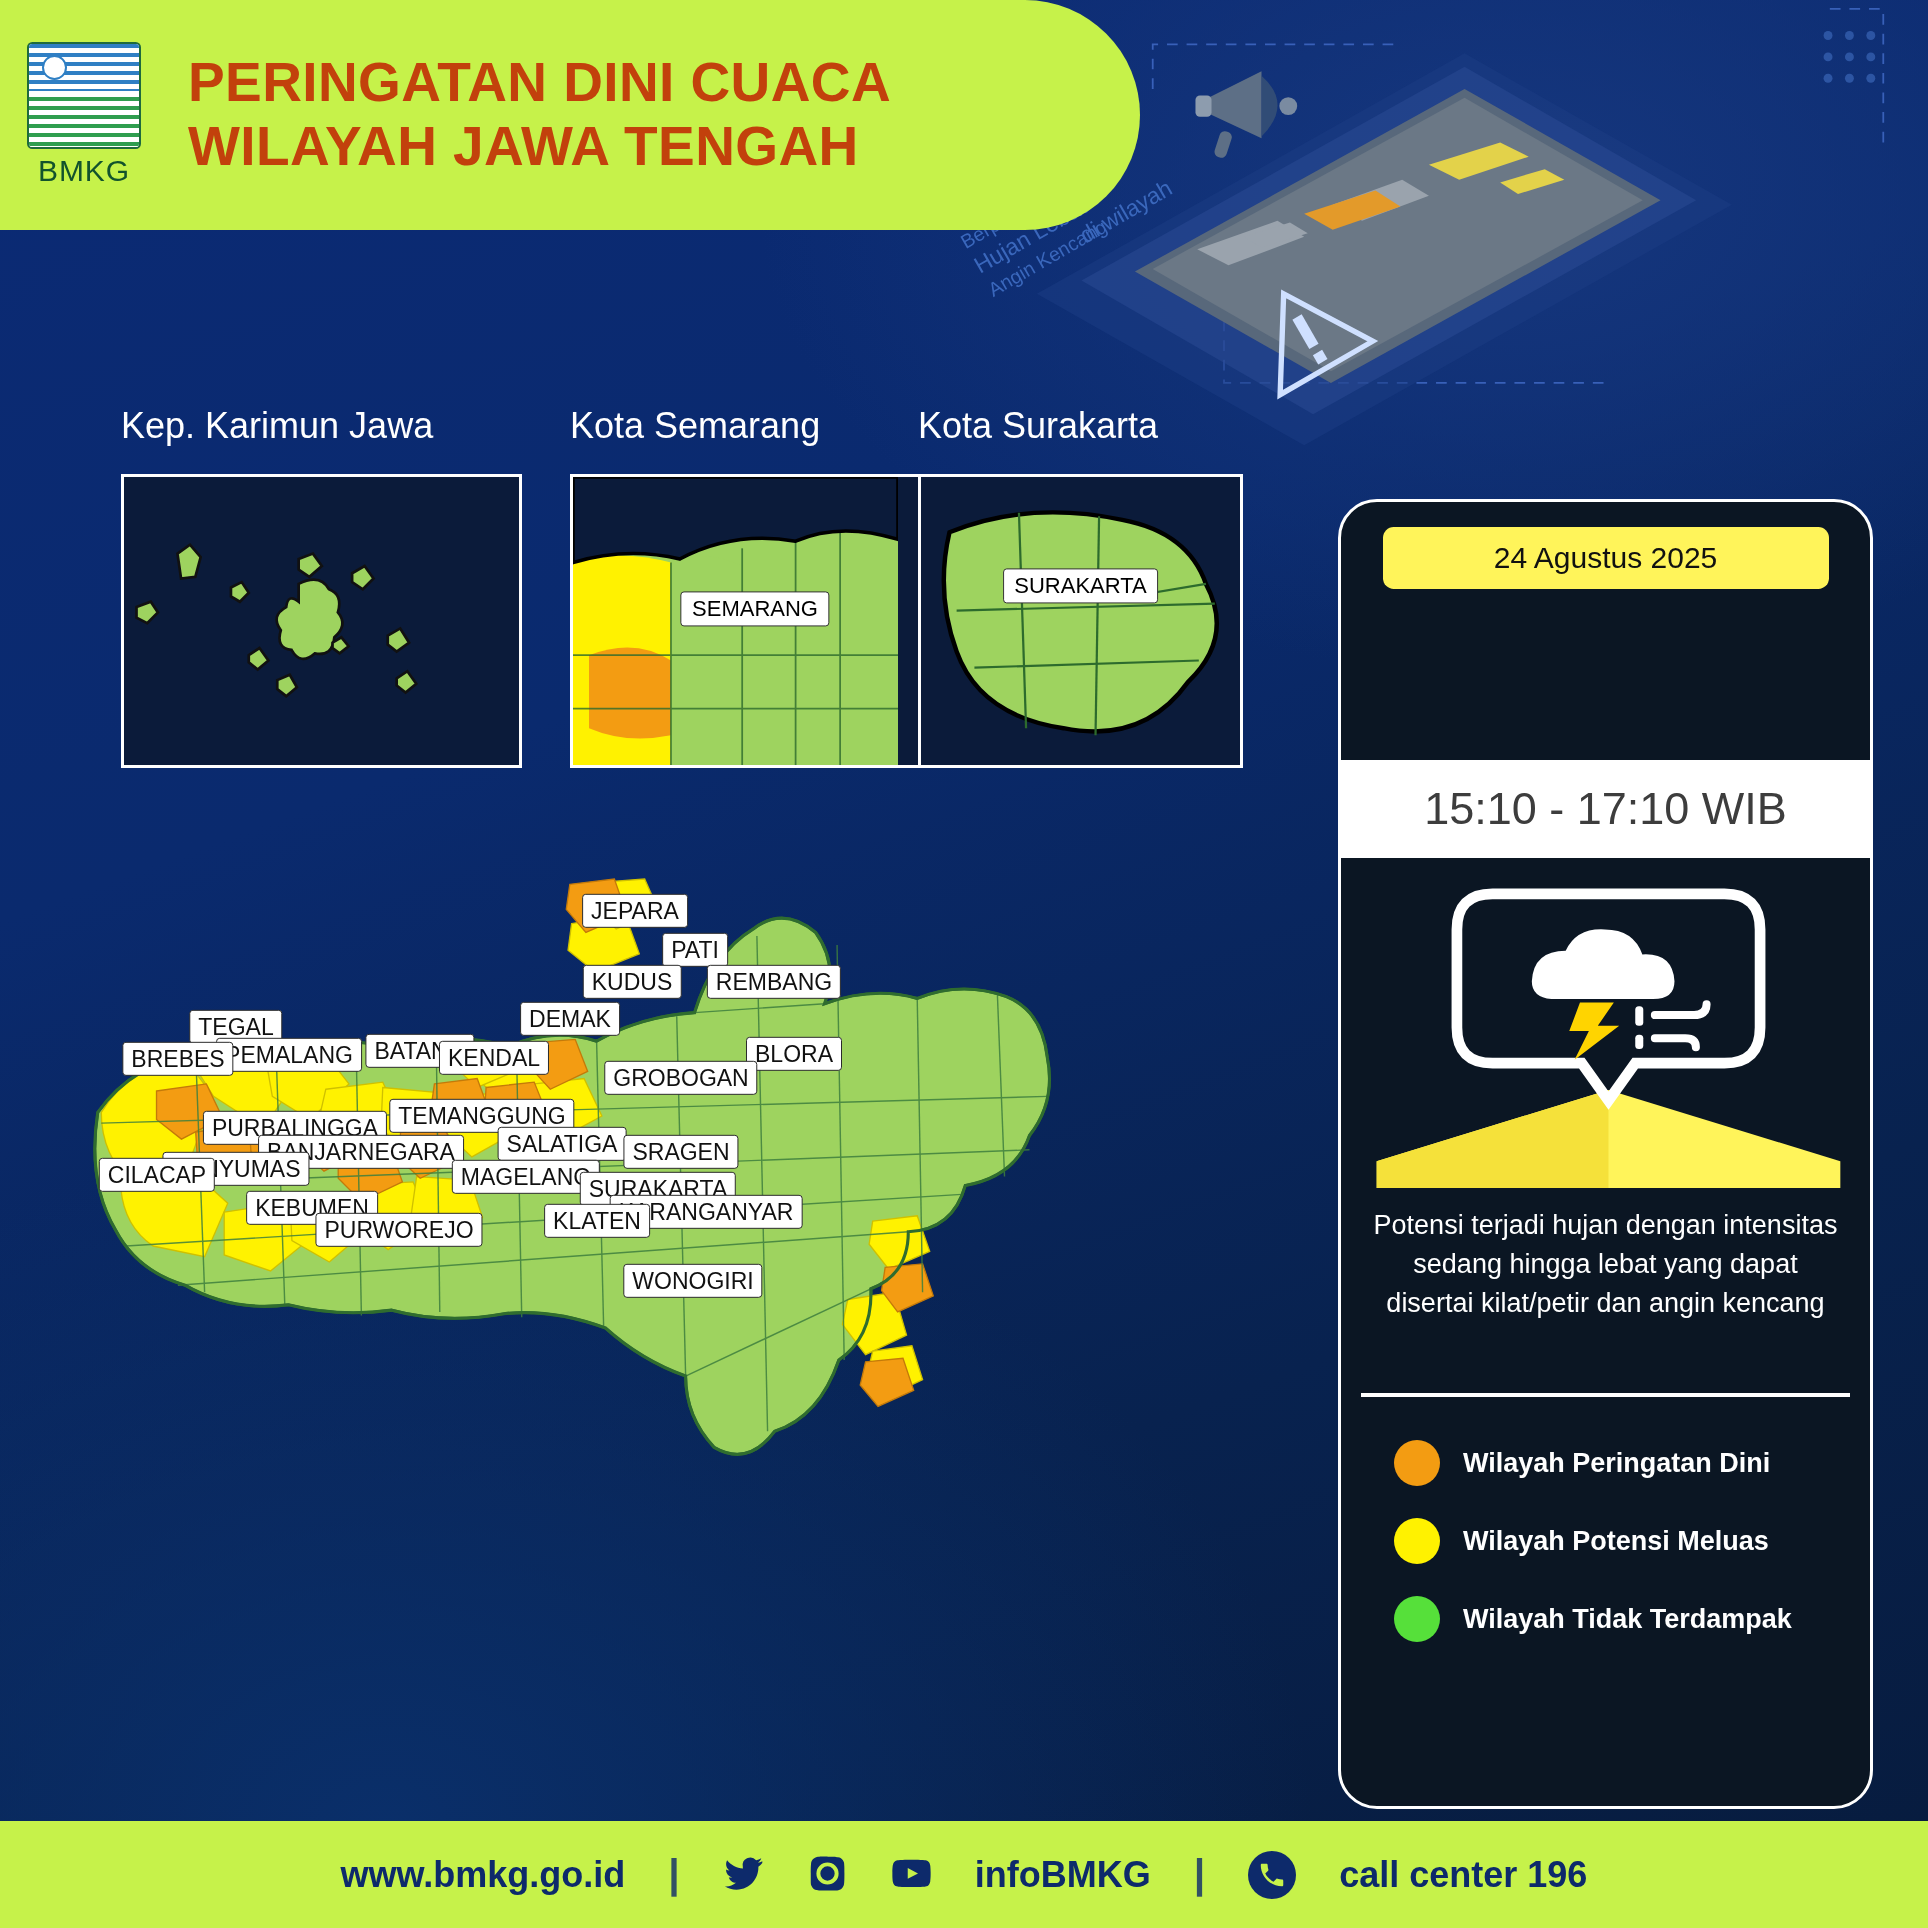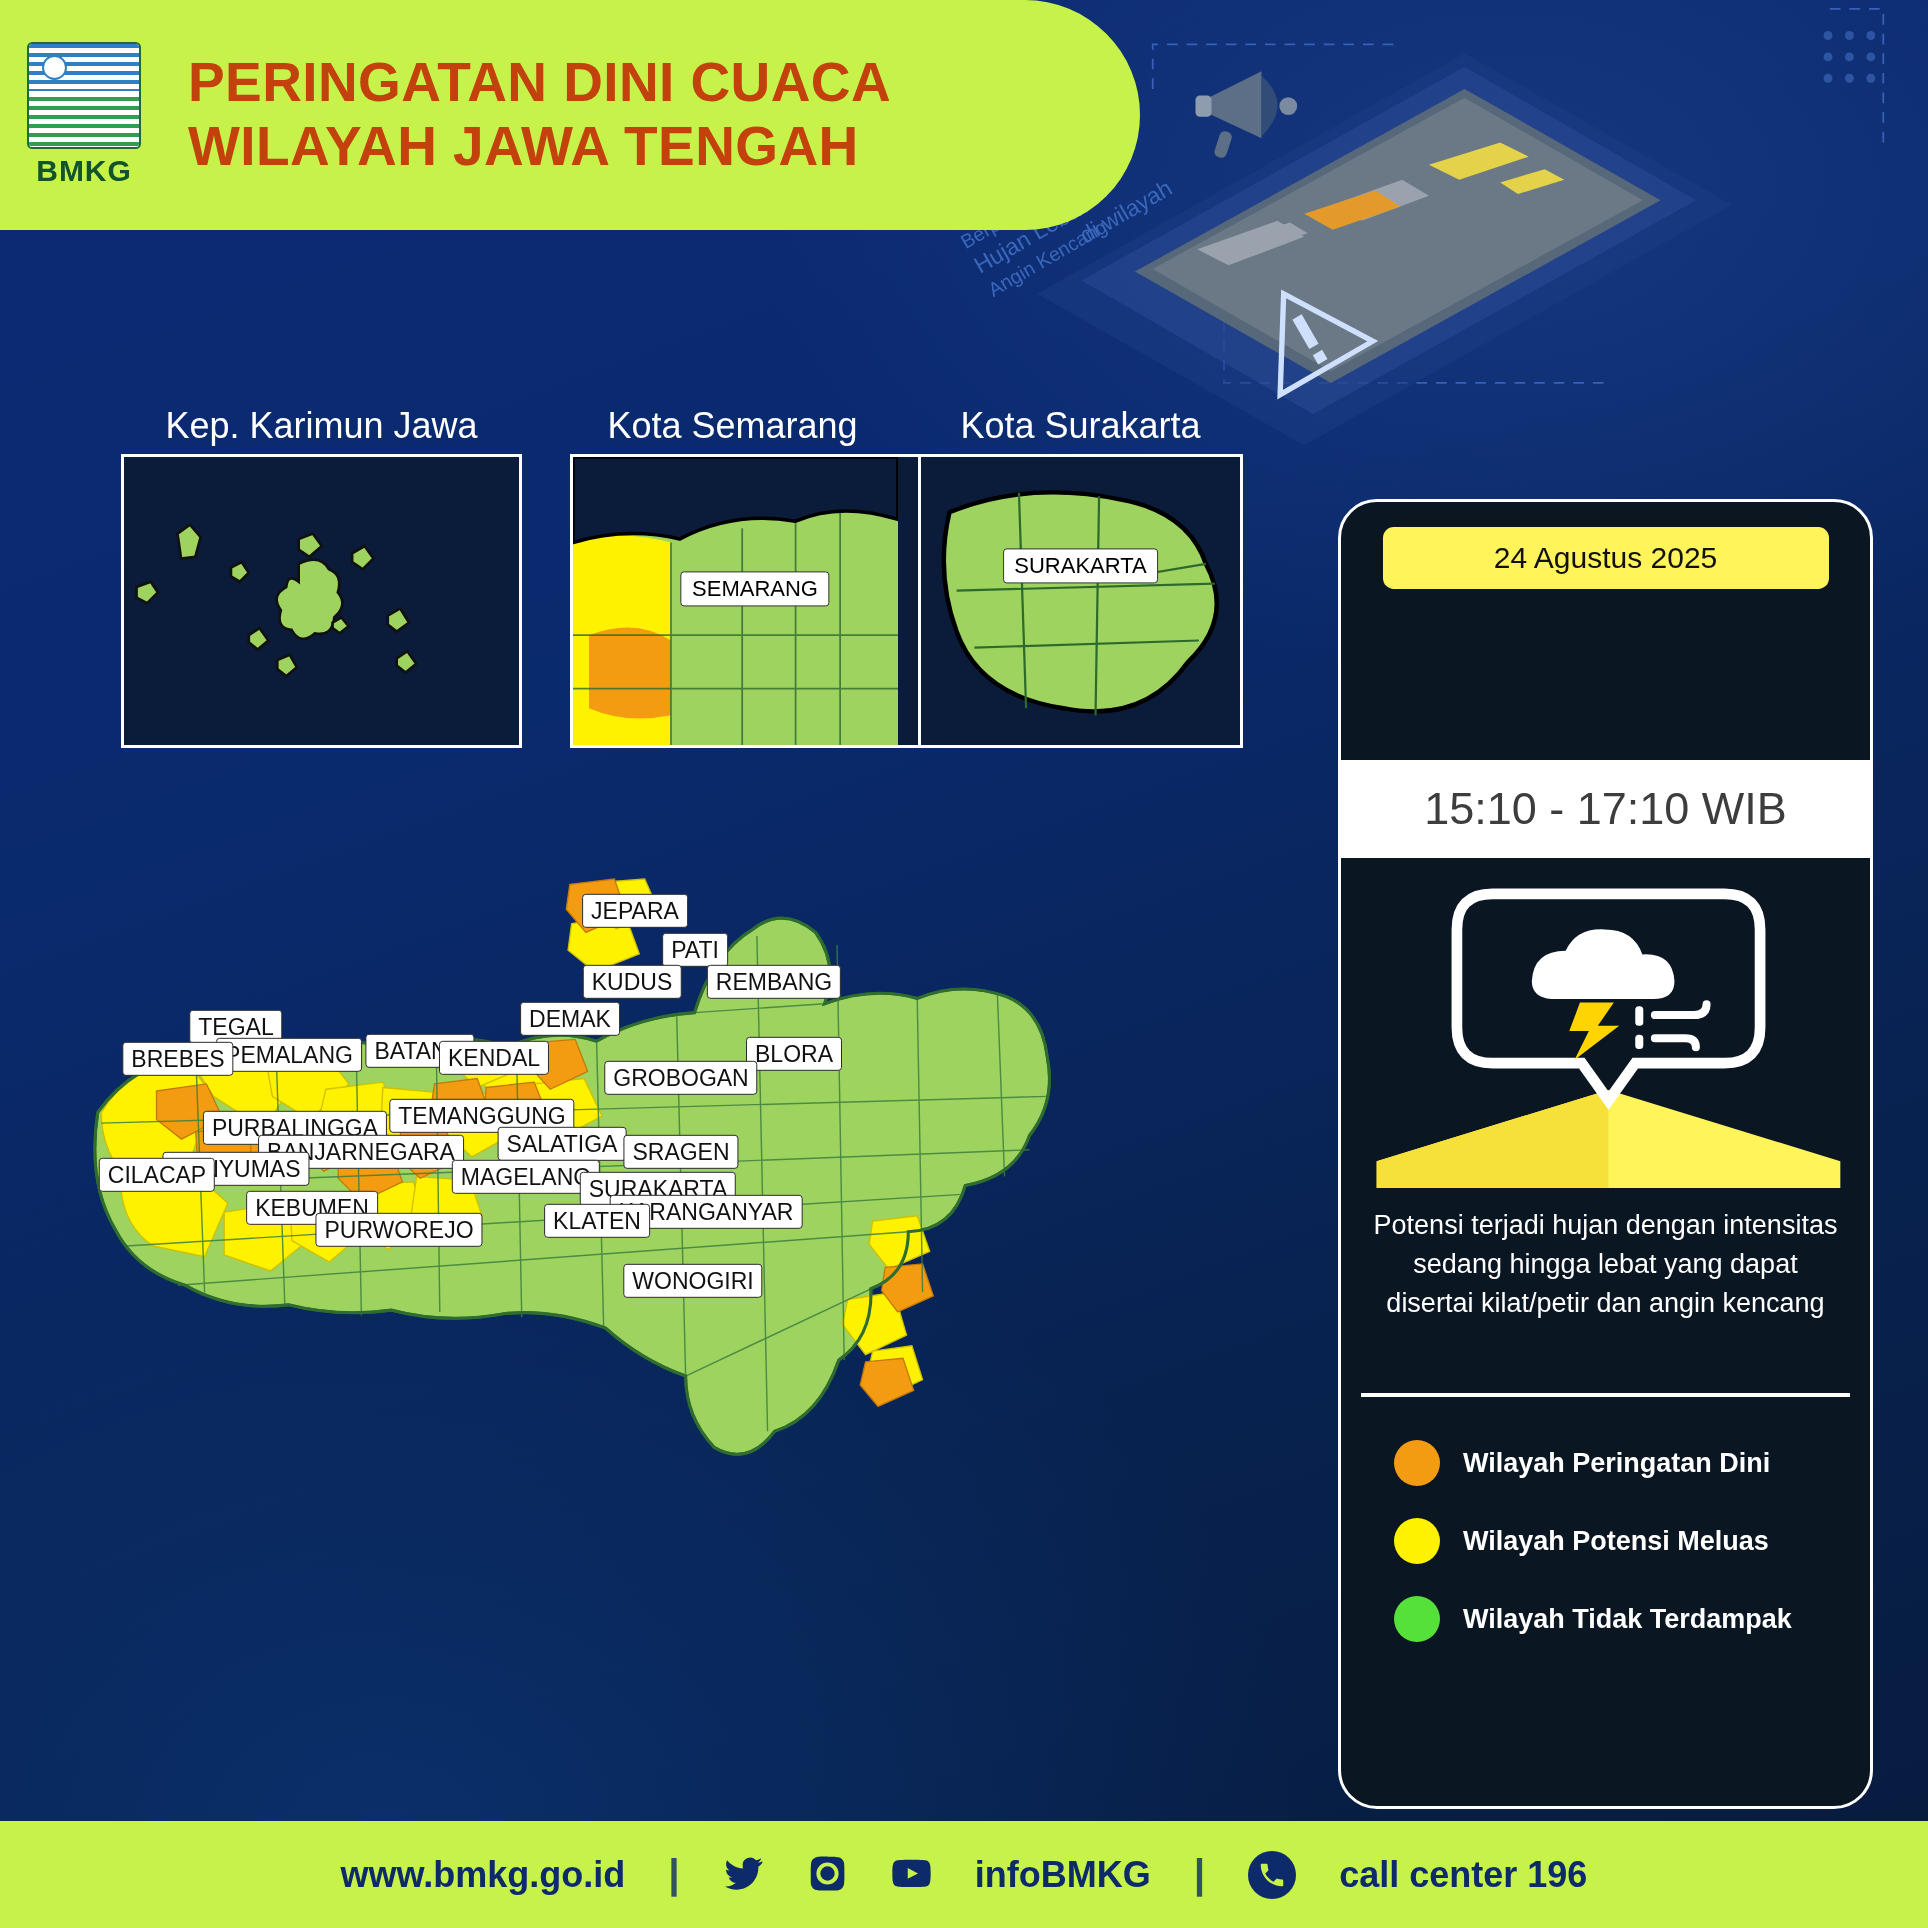--- a/index.html
+++ b/index.html
@@ -50,38 +50,38 @@
   }
   .bmkg-mark .land {
     position:absolute; left:0; right:0; bottom:0; height: 48%;
     background: repeating-linear-gradient(to bottom,#2f9e4f 0 4.5px,#ffffff 4.5px 9px);
   }
   .bmkg-mark .wave {
     position:absolute; left:0; right:0; top:46%; height: 12.5px;
     background:#ffffff;
   }
   .bmkg-text {
-    font-size: 30px; font-weight: bold; color: #12532c; letter-spacing: 0.9px;
+    font-size: 30px; font-weight: normal; color: #12532c; letter-spacing: 0.9px;
     margin-top: 5.3px;
   }
   .header-title {
     margin-left: 37px;
     font-size: 55px; line-height: 1.16;
     font-weight: bold; color: #c2410c;
     letter-spacing: 0.4px;
   }
   
   .phone-illus { position:absolute; right: 18px; top: -18px; width: 980px; height: 499px; }
   .megaphone { position:absolute; left: 1190px; top: 49px; width:143px; height:116px; }
 
   
   .inset { position: absolute; }
   .inset-title {
-    color: #ffffff; font-size: 36px; text-align: center;
-    margin-bottom: 7px; white-space: nowrap;
+    color: #ffffff; font-size: 36px; 
+    margin-bottom: 27px; white-space: nowrap;
   }
   .inset-box {
     border: 3.6px solid #ffffff;
     background: #0b1b3a;
     position: relative; overflow: hidden;
   }
   .city-label {
     position:absolute;
     background:#ffffff; color:#000; font-size:22px;
     padding: 3.6px 10.7px; border-radius: 3.6px;

